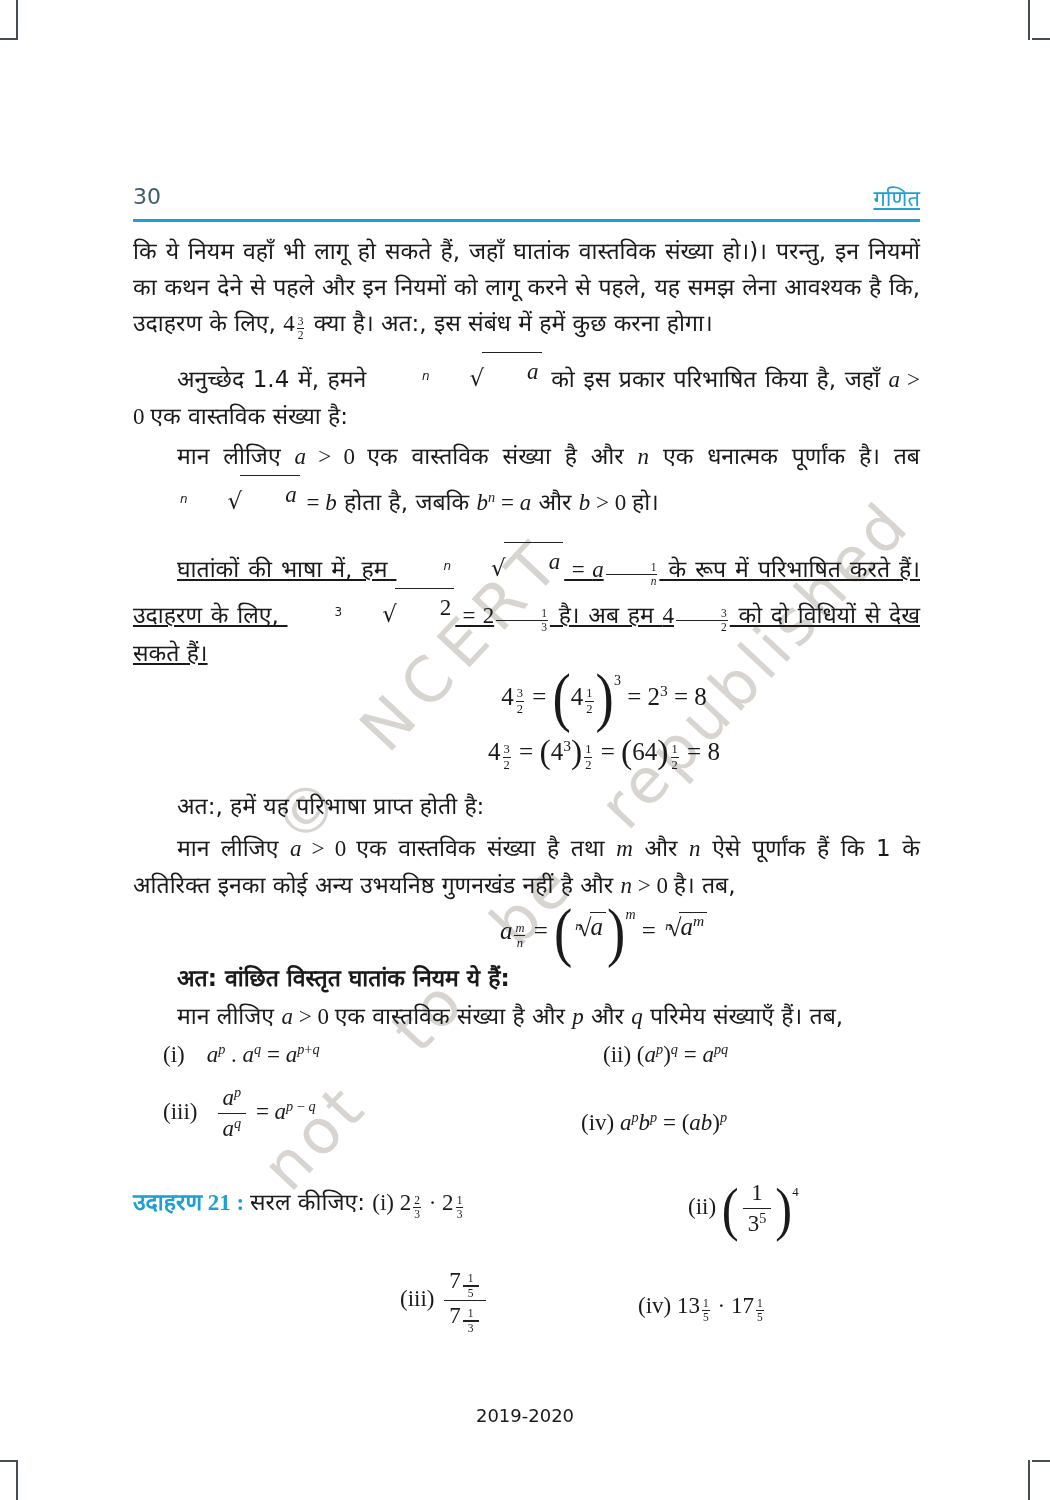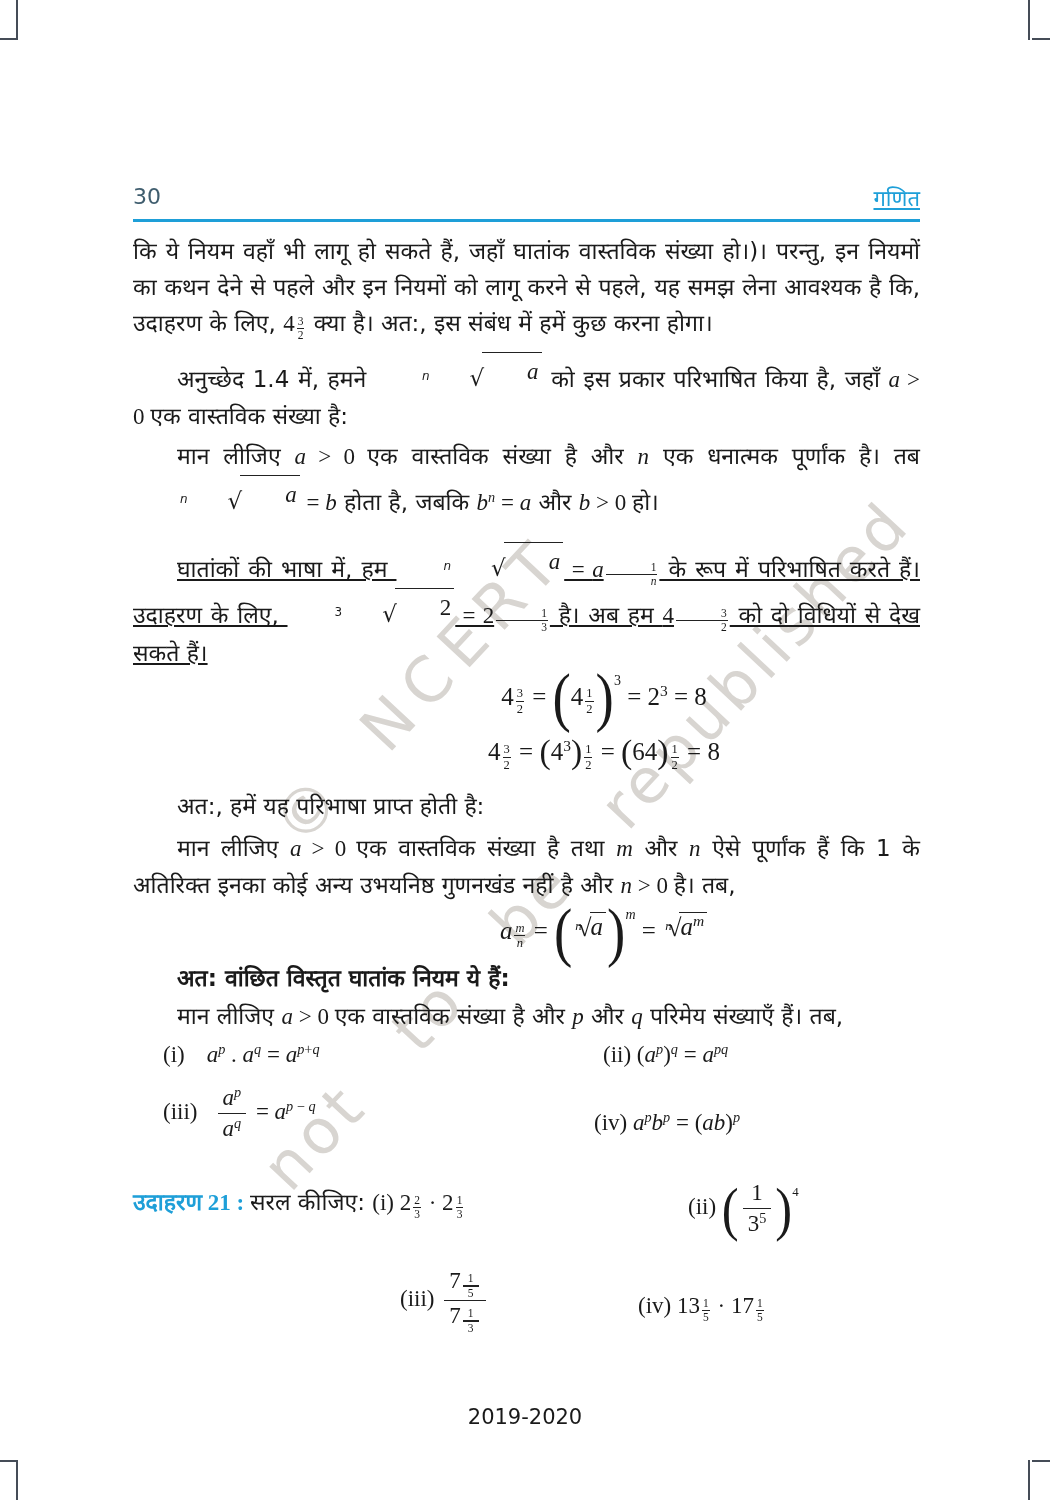--- a/index.html
+++ b/index.html
@@ -63,21 +63,21 @@
   .m-rt .rad{border-top:1.4px solid #222;padding:0 3px 0 1px;margin-left:-2px;}
   .m-bp{display:inline-block;font-size:2.2em;font-weight:300;line-height:0;
         vertical-align:middle;transform:scaleY(1.18);}
   .m-mp{font-size:1.35em;line-height:0;vertical-align:-0.08em;}
   .sp{display:inline-block;}
   .eq{text-align:center;padding-left:155px;font-size:25px;line-height:1.1;}
   .cols{position:relative;}
   .col{position:absolute;top:0;white-space:nowrap;}
   
   .footer-year{position:absolute;left:0;top:1405px;width:1050px;text-align:center;
-               font-size:21px;color:#1a1a1a;z-index:2;}
+               font-size:18px;color:#1a1a1a;z-index:2;}
 </style>
 </head>
 <body>
 
 <div class="page">
 
   <div class="crop v tl-v"></div>
   <div class="crop h tl-h"></div>
   <div class="crop v tr-v"></div>
   <div class="crop h tr-h"></div>
@@ -163,21 +163,21 @@
       <div class="p indent" style="margin-top: 2px;"><span class="t-h">मान लीजिए  </span><span class="m-v">a</span><span class="m-n"> &gt; 0 </span><span class="t-h">एक वास्तविक संख्या है और  </span><span class="m-v">p</span><span class="t-h"> और  </span><span class="m-v">q</span><span class="t-h"> परिमेय संख्याएँ हैं। तब,</span></div>
       <div class="cols" style="height: 42px; margin-top: 2px;">
         <span class="col math" style="left: 30px;"><span class="m-n">(i)</span><span class="sp" style="width: 22px;"></span><span class="m-v">a</span><span class="m-sup"><span class="m-v">p</span></span><span class="m-n"> . </span><span class="m-v">a</span><span class="m-sup"><span class="m-v">q</span></span><span class="m-n"> = </span><span class="m-v">a</span><span class="m-sup"><span class="m-v">p</span><span class="m-n">+</span><span class="m-v">q</span></span></span>
         <span class="col math" style="left: 470px;"><span class="m-n">(ii) (</span><span class="m-v">a</span><span class="m-sup"><span class="m-v">p</span></span><span class="m-n">)</span><span class="m-sup"><span class="m-v">q</span></span><span class="m-n"> = </span><span class="m-v">a</span><span class="m-sup"><span class="m-v">pq</span></span></span>
       </div>
       <div class="cols" style="height: 80px; margin-top: 4px;">
         <span class="col math" style="left: 30px;"><span class="m-n">(iii)</span><span class="sp" style="width: 16px;"></span><span class="m-fr">
             <span class="fn"><span class="m-v">a</span><span class="m-sup"><span class="m-v">p</span></span></span>
             <span class="fd"><span class="m-v">a</span><span class="m-sup"><span class="m-v">q</span></span></span>
           </span><span class="m-n"> = </span><span class="m-v">a</span><span class="m-sup"><span class="m-v">p</span><span class="m-n"> − </span><span class="m-v">q</span></span></span>
-        <span class="col math" style="left: 461px; top: 22px;"><span class="m-n">(iv) </span><span class="m-v">a</span><span class="m-sup"><span class="m-v">p</span></span><span class="m-v">b</span><span class="m-sup"><span class="m-v">p</span></span><span class="m-n"> = (</span><span class="m-v">ab</span><span class="m-n">)</span><span class="m-sup"><span class="m-v">p</span></span></span>
+        <span class="col math" style="left: 448px; top: 22px;"><span class="m-n">(iv) </span><span class="m-v">a</span><span class="m-sup"><span class="m-v">p</span></span><span class="m-v">b</span><span class="m-sup"><span class="m-v">p</span></span><span class="m-n"> = (</span><span class="m-v">ab</span><span class="m-n">)</span><span class="m-sup"><span class="m-v">p</span></span></span>
       </div>
       <div class="cols" style="height: 82px; margin-top: 5px;">
         <span class="col math" style="left: 0px; top: 16px;"><span class="t-a">उदाहरण 21 : </span><span class="t-h">सरल  कीजिए:  </span><span class="m-n"> (i) 2</span><span class="m-sf">
             <span class="fn">2</span>
             <span class="fd">3</span>
           </span><span class="m-n"> · 2</span><span class="m-sf">
             <span class="fn">1</span>
             <span class="fd">3</span>
           </span></span>
         <span class="col math" style="left: 555px; top: 10px;"><span class="m-n">(ii) </span><span class="m-bp">(</span><span class="m-fr">

